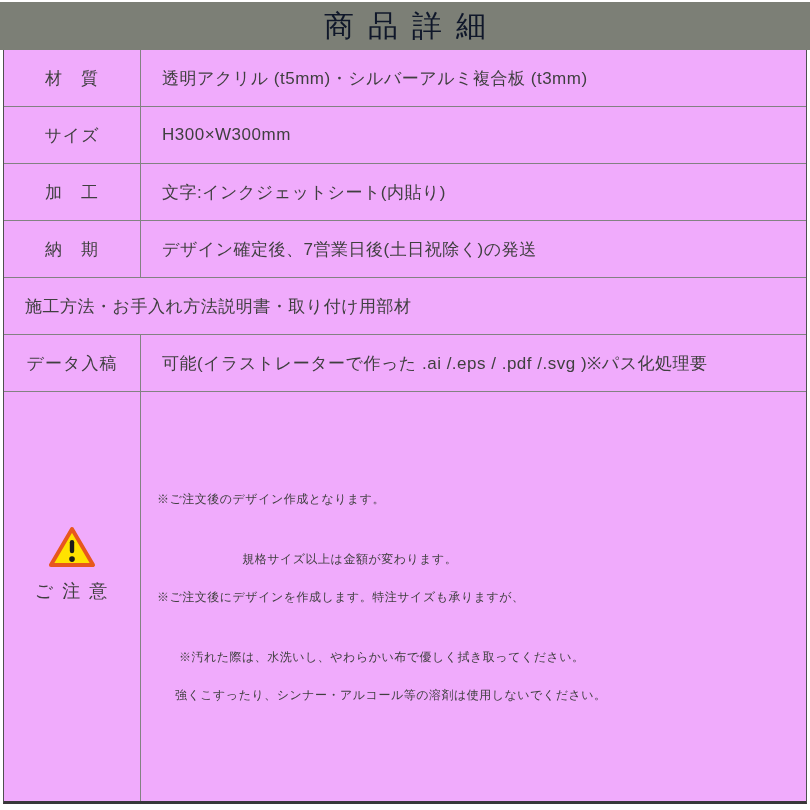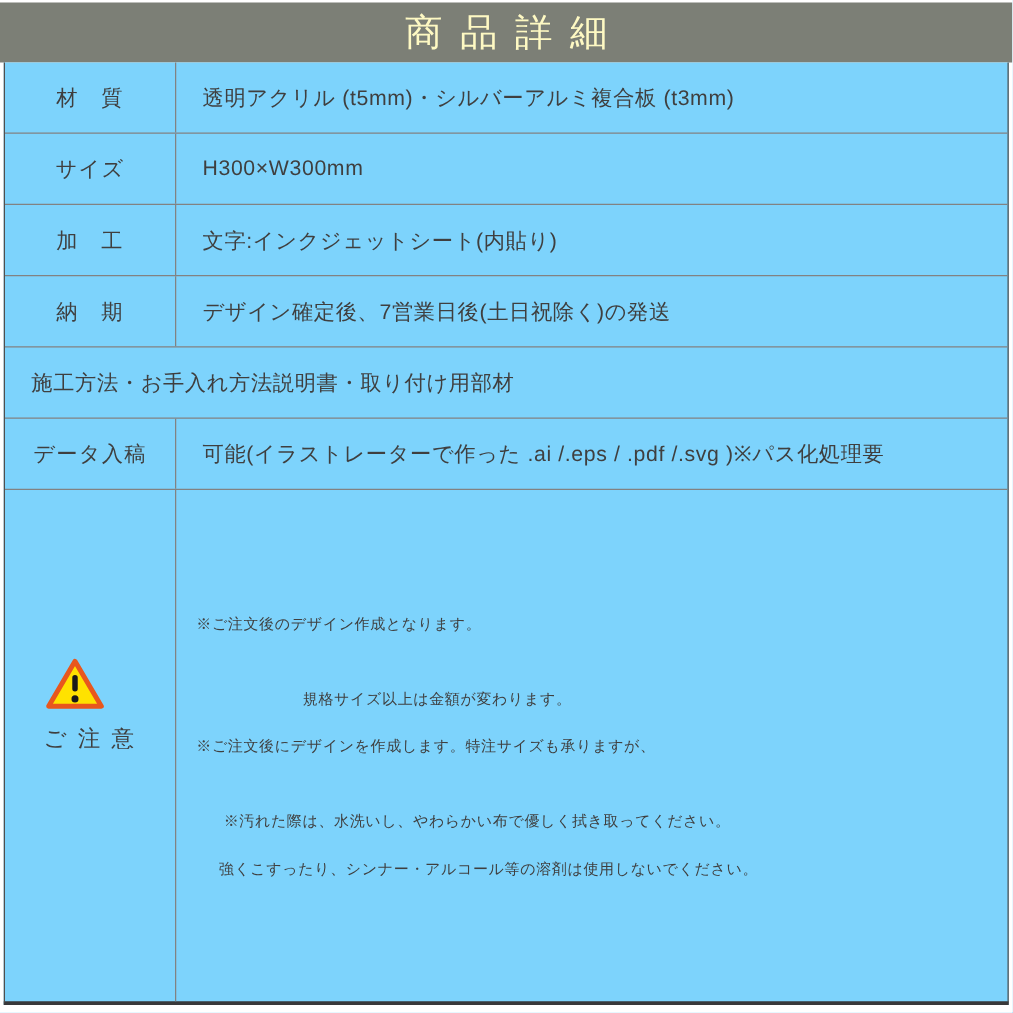--- a/index.html
+++ b/index.html
@@ -16,37 +16,37 @@
   .header-bar {
     position: absolute;
     top: 2px; left: 0; right: 0;
     height: 48px;
     background: #7c7f76;
     display: flex;
     align-items: center;
     justify-content: center;
   }
   .header-title {
-    color: #fef9c3;
+    color: #0f172a;
     font-size: 30px;
     font-weight: 400;
     letter-spacing: 14px;
     padding-left: 14px; 
     white-space: nowrap;
   }
   
   .spec-table {
     position: absolute;
     top: 50px; left: 3px; right: 3px; bottom: 6px;
     border-left: 1px solid #4f4f4f;
     border-right: 1px solid #4f4f4f;
     border-bottom: 3px solid #38383a;
     display: flex;
     flex-direction: column;
-    background: #7dd3fc;
+    background: #f0abfc;
   }
   .spec-row {
     display: flex;
     flex: 0 0 56px;
     border-bottom: 1px solid #828282;
   }
   .spec-row.caution-row {
     flex: 1 1 auto;
     border-bottom: none;
   }
@@ -71,20 +71,21 @@
     text-align: center;
   }
   
   .caution-label-cell {
     flex-direction: column;
     justify-content: center;
   }
   .caution-label-inner {
     display: flex;
     flex-direction: column;
+    align-items: center;
     gap: 10px;
     transform: translateY(-33px);
   }
   .caution-label-text {
     font-size: 18px;
     letter-spacing: 2px;
     white-space: nowrap;
   }
   .warning-icon-svg { display: block; }
   .notes-cell {

